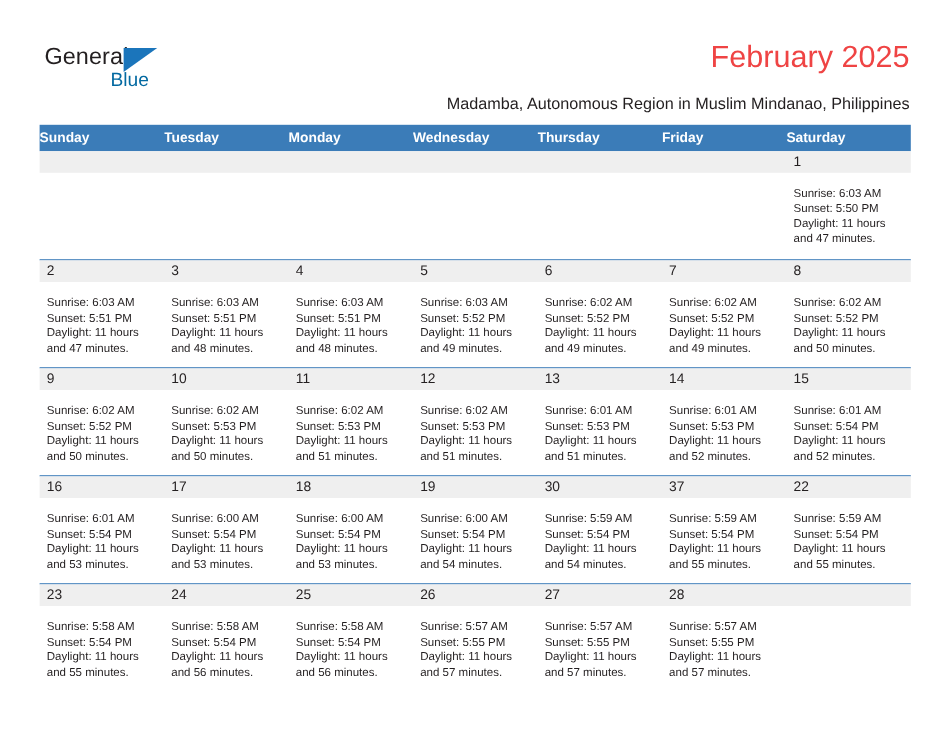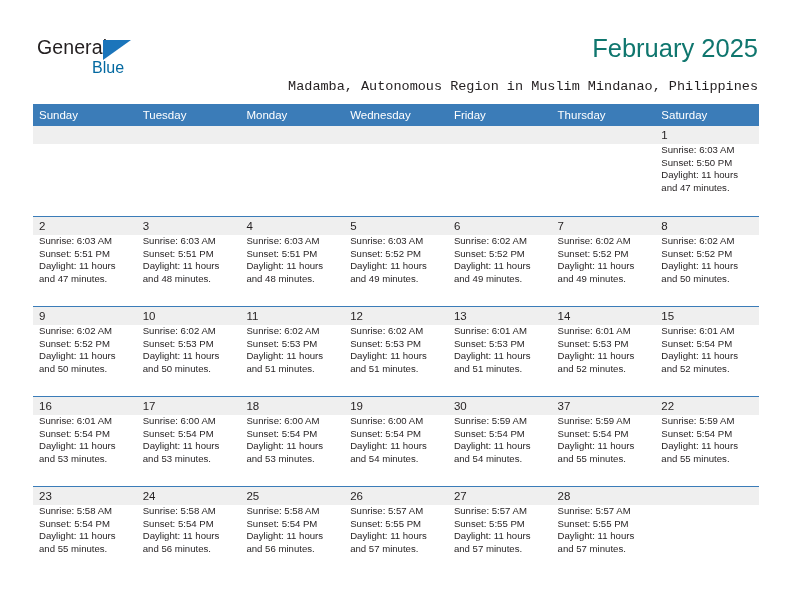--- a/index.html
+++ b/index.html
@@ -65,60 +65,59 @@
     color: #0369a1;
     line-height: 23px;
     font-family: "Liberation Sans", sans-serif;
   }
 
   .title-month {
     position: absolute;
     right: 34px;
     top: 33px;
     font-size: 25.5px;
-    color: #0f766e;
+    color: #ef4444;
     text-align: right;
     line-height: 30px;
     white-space: nowrap;
   }
   .title-location {
     position: absolute;
     right: 34px;
     top: 79px;
     font-size: 13.5px;
     color: #231f20;
     text-align: right;
     line-height: 16px;
     white-space: nowrap;
-    font-family: Liberation Mono, monospace;
   }
 
   
   .calendar {
     position: absolute;
     left: 33px;
     top: 104px;
     width: 726px;
   }
 
   .weekday-row {
     display: flex;
     width: 726px;
     height: 22px;
     background: #3b7cb8;
   }
   .weekday-cell {
     flex: 1 1 0;
     box-sizing: border-box;
-    padding-left: 6px;
     color: #ffffff;
     font-size: 11.5px;
     line-height: 22px;
     white-space: nowrap;
     overflow: hidden;
+    font-weight: bold;
   }
 
   .week-row {
     position: relative;
     width: 726px;
     height: 90px;
     border-top: 1px solid #3b7cb8;
     box-sizing: border-box;
   }
   .week-row.first {
@@ -145,21 +144,21 @@
     padding-right: 4px;
     position: relative;
   }
   .day-num {
     font-size: 11.5px;
     color: #231f20;
     line-height: 18px;
     height: 18px;
   }
   .day-info {
-    margin-top: 0;
+    margin-top: 12px;
     font-size: 9.6px;
     line-height: 12.6px;
     color: #231f20;
   }
   .day-info div {
     white-space: nowrap;
   }
   .day-info div.wrap {
     white-space: normal;
   }
@@ -186,22 +185,22 @@
 
   </div>
 
   <div class="calendar">
 
     <div class="weekday-row">
       <div class="weekday-cell">Sunday</div>
       <div class="weekday-cell">Tuesday</div>
       <div class="weekday-cell">Monday</div>
       <div class="weekday-cell">Wednesday</div>
+      <div class="weekday-cell">Thursday</div>
       <div class="weekday-cell">Friday</div>
-      <div class="weekday-cell">Thursday</div>
       <div class="weekday-cell">Saturday</div>
     </div>
 
     <div id="weeks-container">
         <div class="week-row first">
           <div class="week-band"></div>
           <div class="week-cells">
             <div class="day-cell empty">
               <div class="day-num"></div>
               <div class="day-info">

